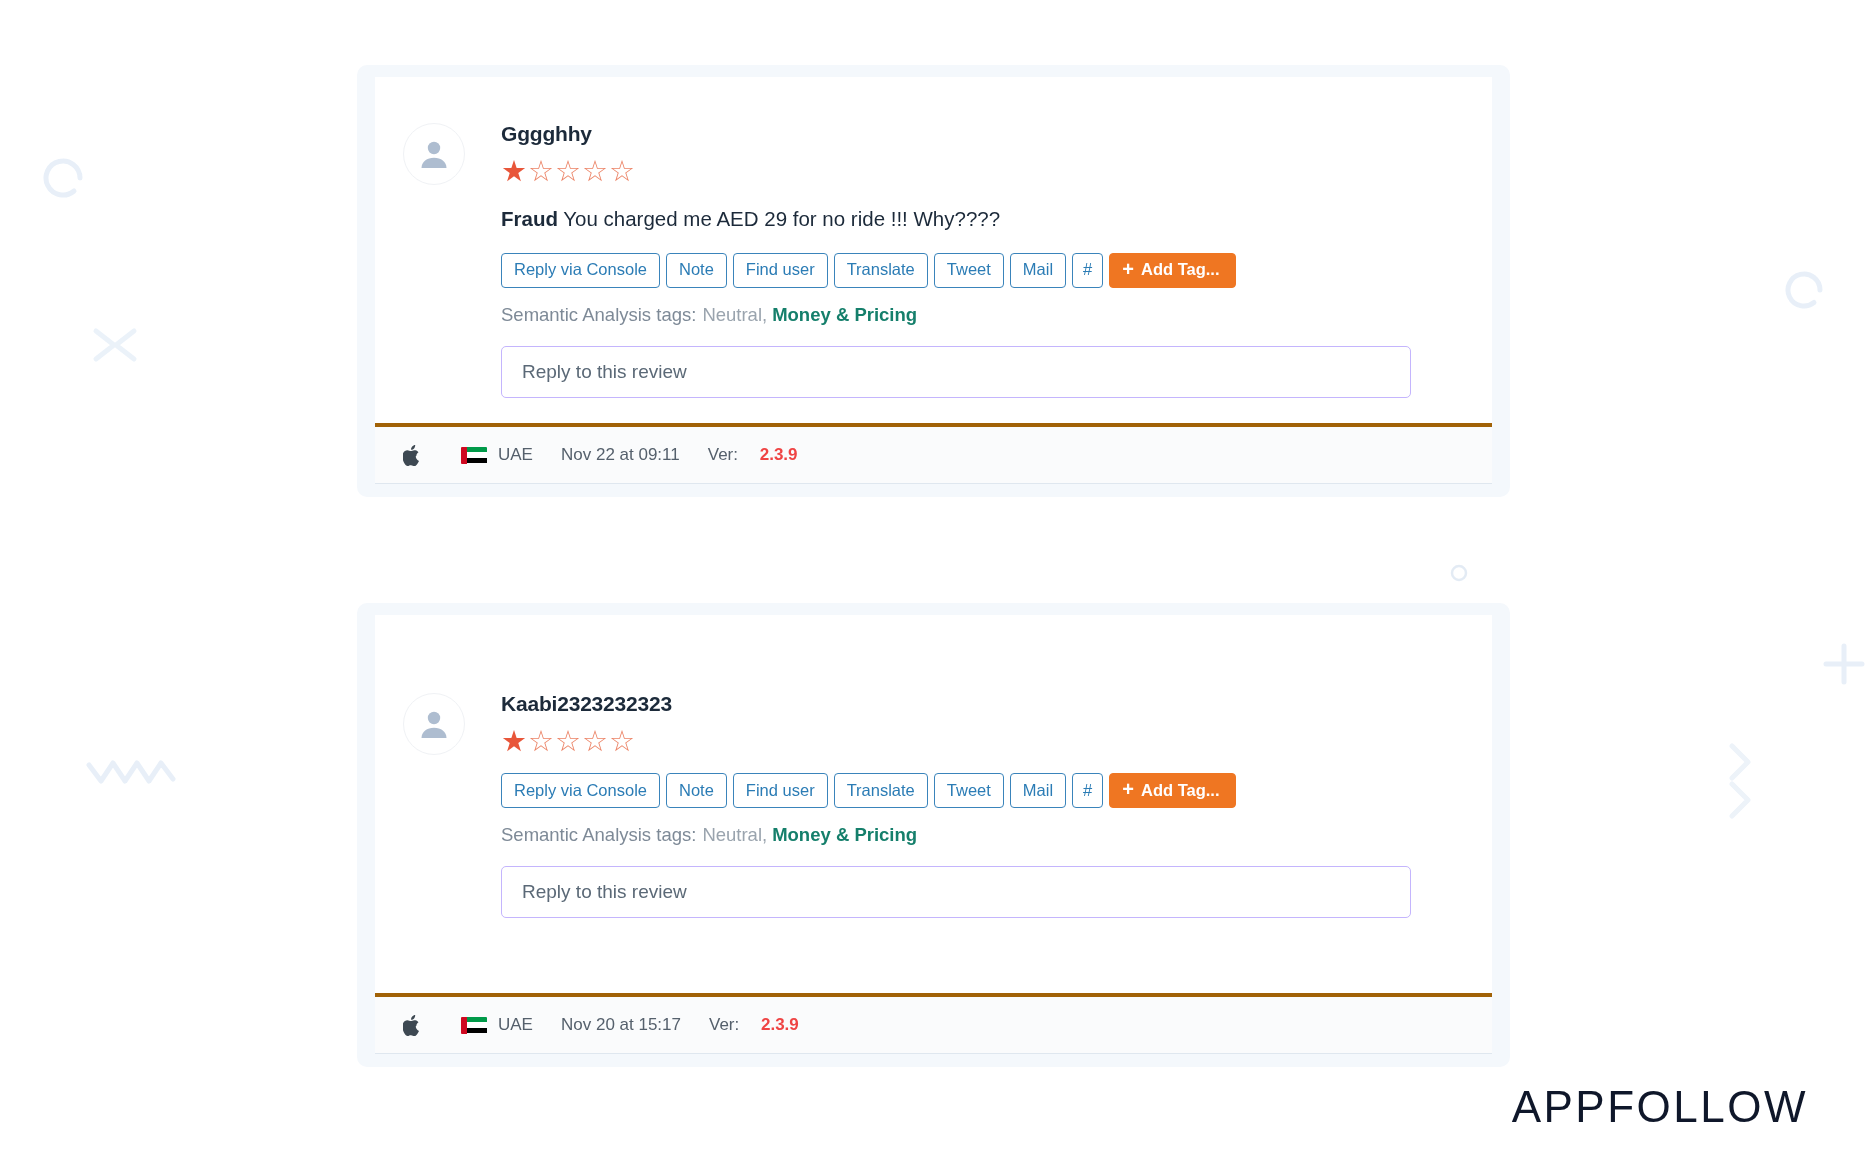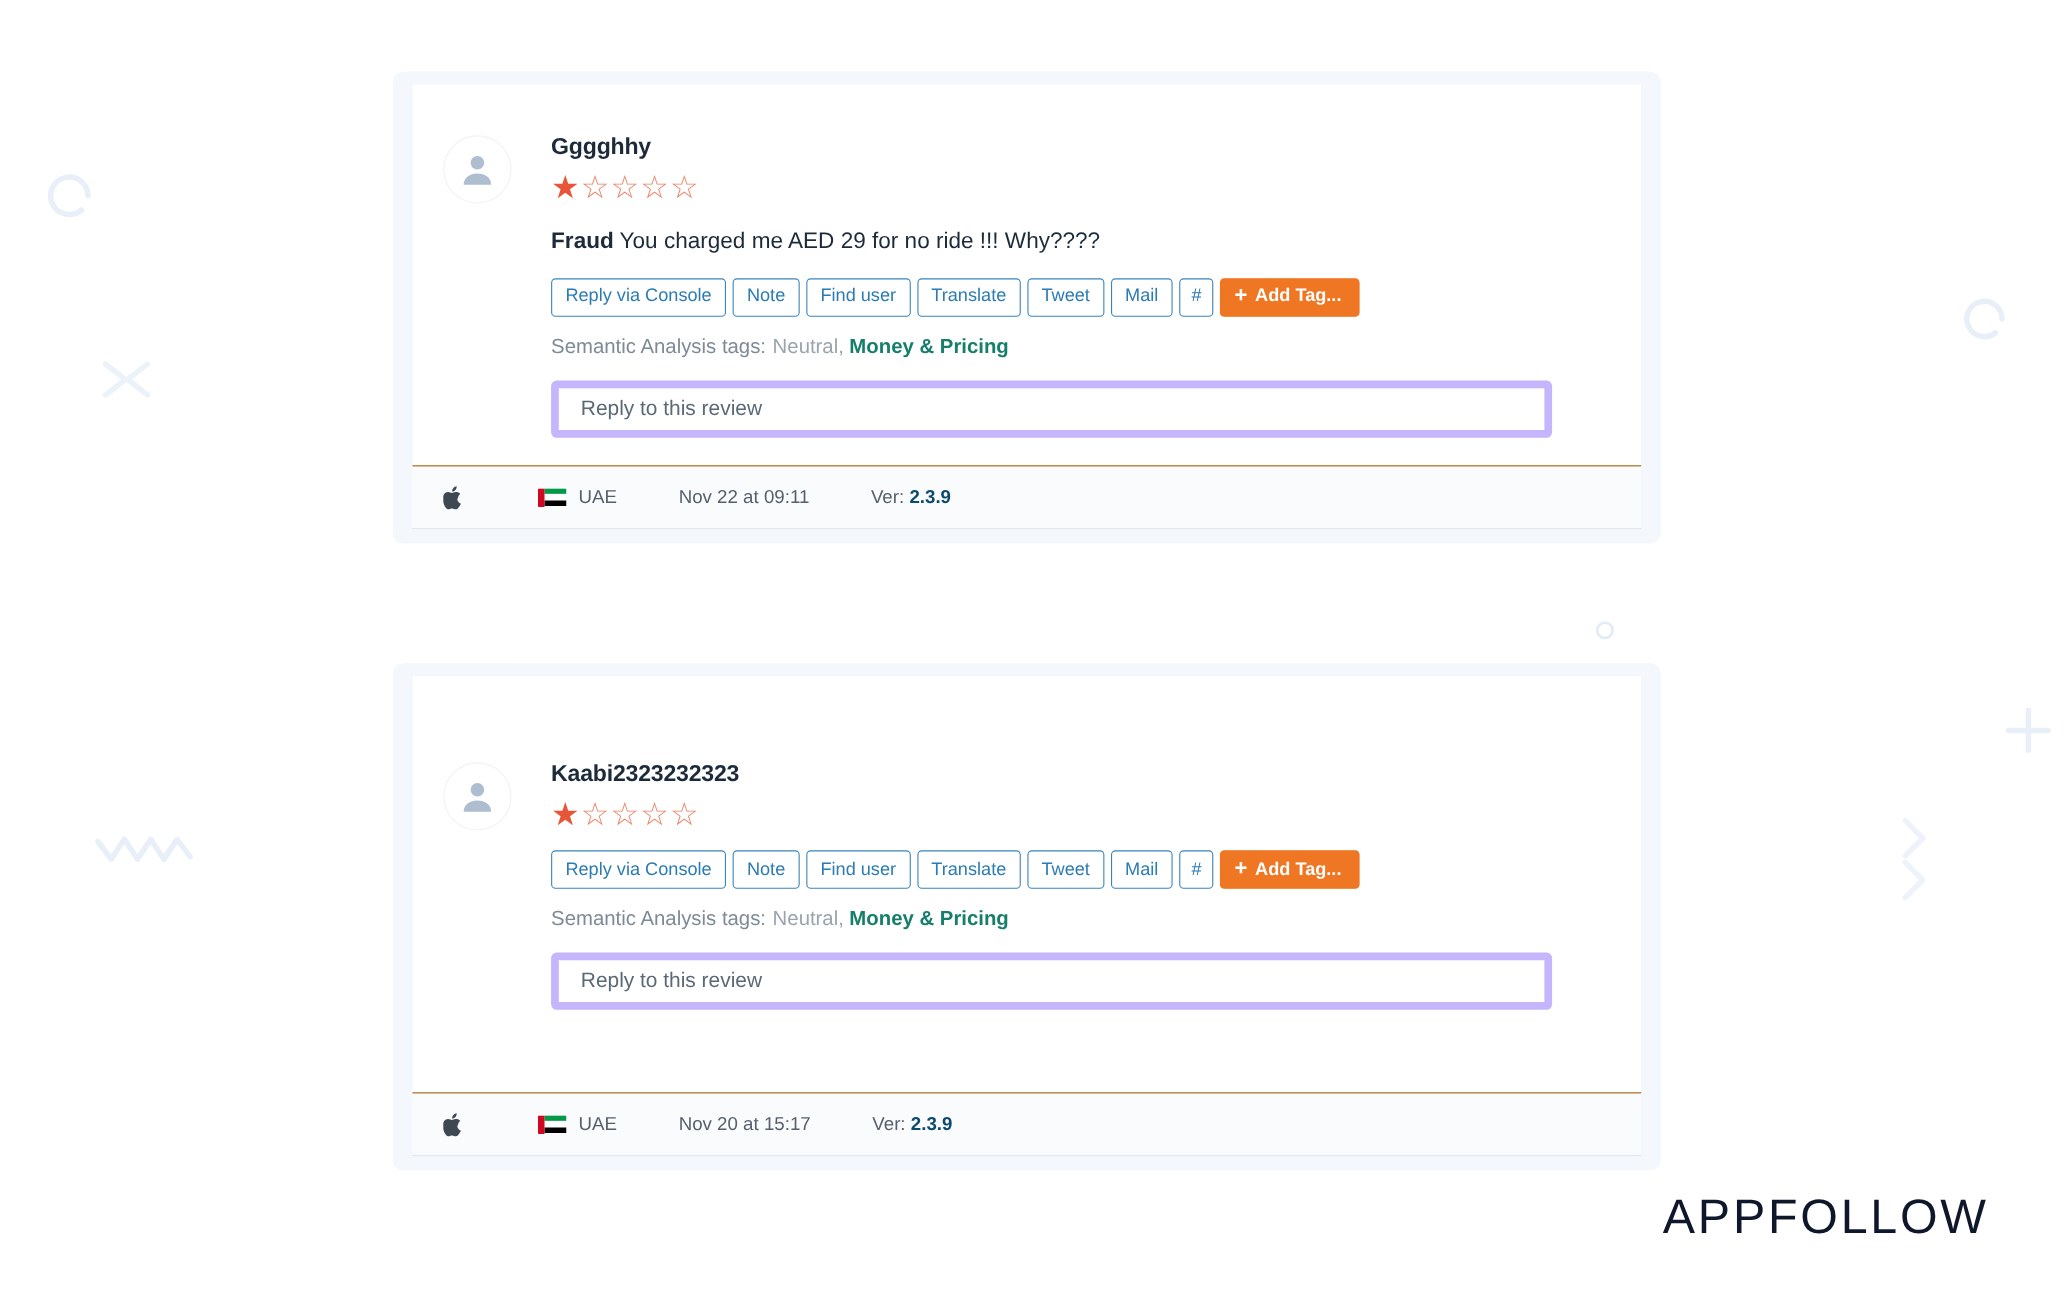--- a/index.html
+++ b/index.html
@@ -167,21 +167,21 @@
   .sem-label { color: #7e8a97; }
   .sem-neutral { color: #9aa4ae; margin-left: 6px; }
   .sem-tag {
     color: #157f6b;
     font-weight: bold;
     margin-left: 5px;
   }
 
   
   .reply-box {
-    border: 7px solid #c4b5fd;
+    border: 1px solid #c4b5fd;
     border-radius: 5px;
     height: 52px;
     width: 910px;
     display: flex;
     align-items: center;
     padding: 0 20px;
     box-sizing: border-box;
     background: #ffffff;
     margin-bottom: 36px;
     cursor: text;
@@ -193,43 +193,42 @@
 
   
   .card-footer {
     background: #fafbfc;
     height: 56px;
     display: flex;
     align-items: center;
     padding-left: 28px;
     font-size: 17px;
     color: #55606c;
-    border-top: 1px solid #a16207;
-    gap: 28px;
+    border-top: 4px solid #a16207;
   }
   .apple-icon { width: 58px; display: flex; align-items: center; }
   .apple-icon svg { display:block; }
   .flag {
     width: 26px; height: 17px;
     display: inline-block;
     position: relative;
     margin-right: 11px;
     vertical-align: middle;
     border-radius: 1px;
     overflow: hidden;
   }
   .flag .g { position:absolute; left:6px; top:0; right:0; height:33.34%; background:#009a49; }
   .flag .w { position:absolute; left:6px; top:33.34%; right:0; height:33.34%; background:#ffffff; }
   .flag .b { position:absolute; left:6px; top:66.68%; right:0; height:33.34%; background:#000000; }
   .flag .r { position:absolute; left:0; top:0; width:6px; height:100%; background:#cf0921; }
 
   .footer-country { margin-right: 28px; display:flex; align-items:center; }
   .footer-date { margin-right: 28px; text-align: right; }
   .footer-ver { color:#55606c; }
-  .footer-ver b { color: #0c4a6e; font-weight: bold; }
+  .footer-ver b { color: #ef4444; font-weight: bold; margin-left: 17px; }
 
   
   .watermark {
     position: absolute;
     right: 68px;
     bottom: 56px;
     font-size: 44px;
     letter-spacing: 2.5px;
     color: #0f172a;
     font-family: "Liberation Sans", sans-serif;

